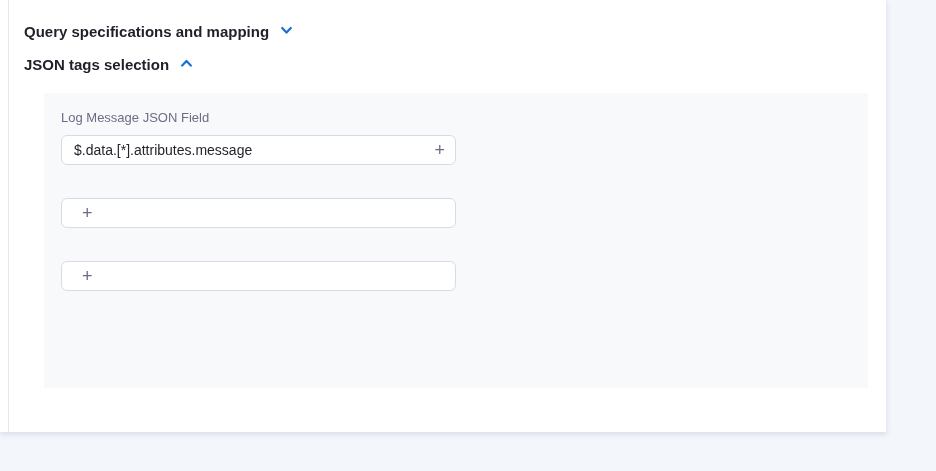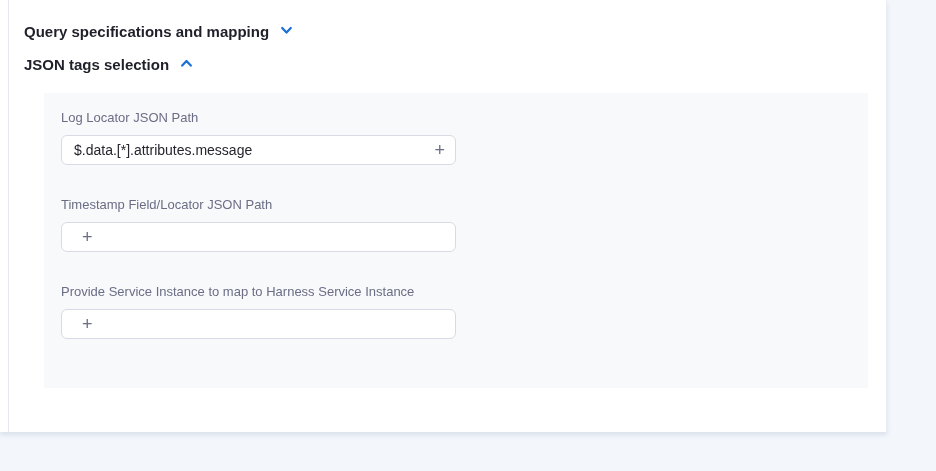--- a/index.html
+++ b/index.html
@@ -87,35 +87,33 @@
     <span class="chev">
       <svg width="15" height="15" viewBox="0 0 15 15">
         <polyline points="3.2,9.6 7.5,5 11.8,9.6" fill="none" stroke="#1b6fd6" stroke-width="2.2" stroke-linecap="round" stroke-linejoin="round"></polyline>
       </svg>
     </span>
   </div>
 
   <div class="panel">
 
     <div class="field">
-      <div class="field-label">Log Locator JSON Path</div>
+      <div class="field-label">Log Message JSON Field</div>
       <div class="input-box">
         <input type="text" value="$.data.[*].attributes.message" style="">
         <span class="plus">+</span>
       </div>
     </div>
 
     <div class="field">
-      <div class="field-label">Timestamp Field/Locator JSON Path</div>
       <div class="input-box">
         <span class="plus">+</span>
       </div>
     </div>
 
     <div class="field">
-      <div class="field-label">Provide Service Instance to map to Harness Service Instance</div>
       <div class="input-box">
         <span class="plus">+</span>
       </div>
     </div>
 
   </div>
 </div>
 
 </body></html>

